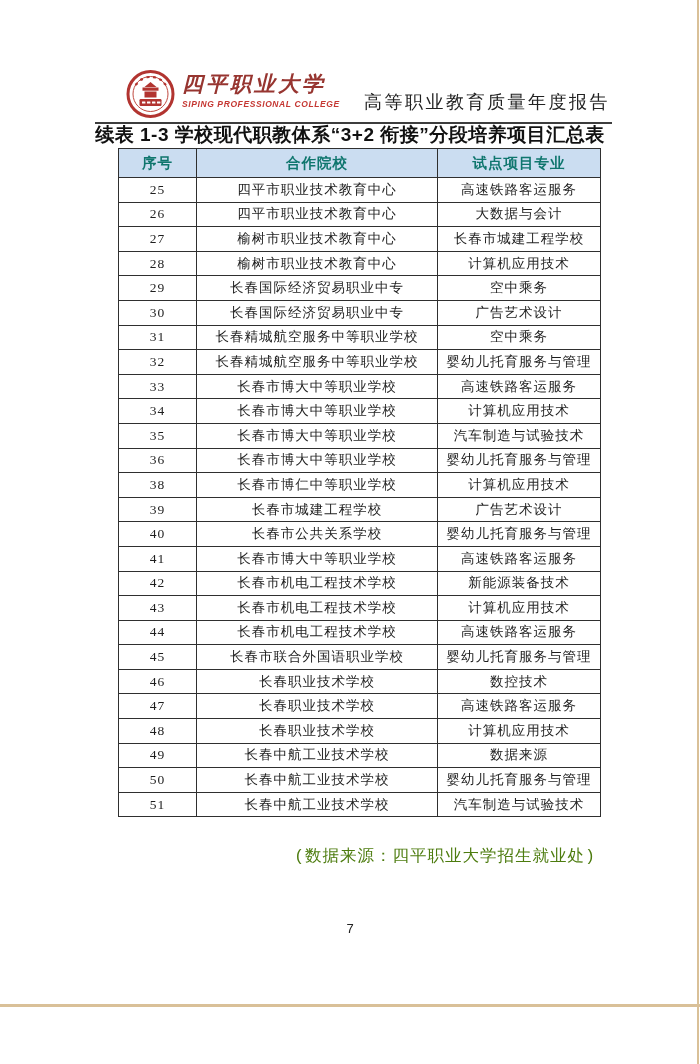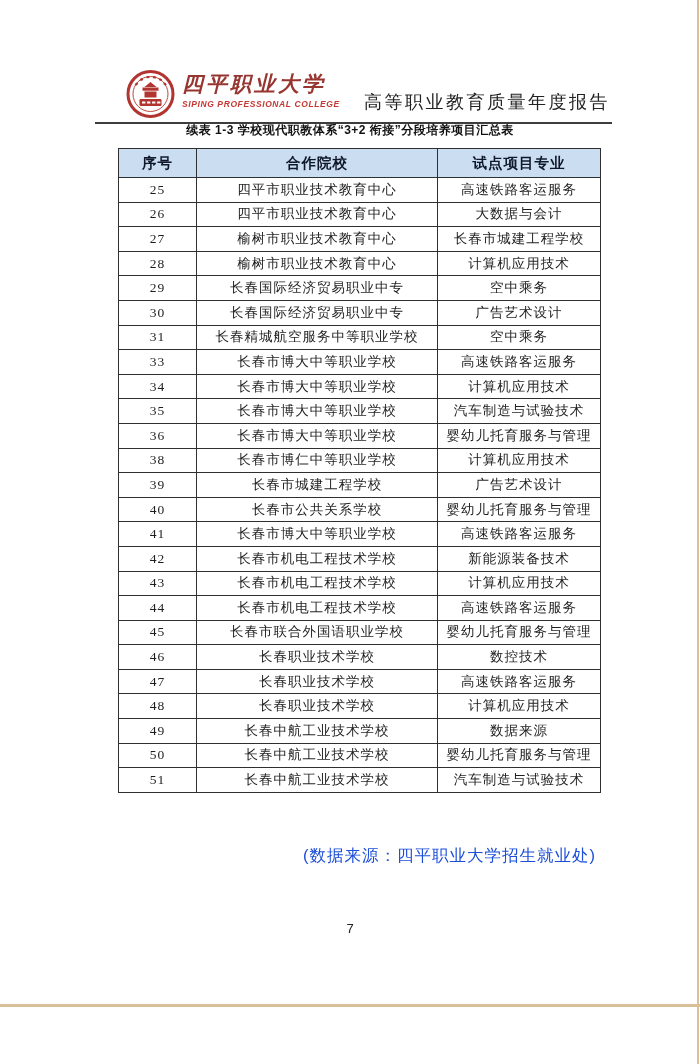--- a/index.html
+++ b/index.html
@@ -61,21 +61,21 @@
   }
 
   
   .caption {
     position: absolute;
     left: 0; top: 122px;
     width: 100%;
     text-align: center;
     font-family: "Liberation Sans", sans-serif;
     font-weight: 700;
-    font-size: 12px;
+    font-size: 19px;
     color: #111111;
     letter-spacing: 0.5px;
   }
 
   
   .table-wrap { position: absolute; left: 118px; top: 148px; width: 482px; }
   table.data-table {
     width: 100%;
     border-collapse: collapse;
     table-layout: fixed;
@@ -89,40 +89,40 @@
     vertical-align: middle;
     overflow: hidden;
     white-space: nowrap;
   }
   table.data-table th {
     height: 29px;
     background: var(--table-header-bg, #cbddf1);
     font-family: "Liberation Sans", sans-serif;
     font-weight: 700;
     font-size: 14.5px;
-    color: #0f172a;
+    color: #0f766e;
     letter-spacing: 1px;
   }
   table.data-table td {
     height: 24.6px;
     font-family: "Liberation Serif", serif;
     font-size: 13.5px;
     color: #1e1e1e;
     letter-spacing: 1px;
   }
 
   
   .source-note {
     position: absolute;
     top: 845px;
     right: 104px;
-    font-family: Liberation Sans, sans-serif;
+    font-family: Liberation Mono, monospace;
     font-size: 16.5px;
     letter-spacing: 1px;
-    color: #1d4ed8;
+    color: #4d7c0f;
     white-space: nowrap;
   }
   .page-number {
     position: absolute;
     top: 921px;
     left: 0;
     width: 100%;
     text-align: center;
     font-family: "Liberation Sans", sans-serif;
     font-size: 13px;
@@ -231,20 +231,25 @@
             <td>30</td>
             <td>长春国际经济贸易职业中专</td>
             <td>广告艺术设计</td>
           </tr>
           <tr>
             <td>31</td>
             <td>长春精城航空服务中等职业学校</td>
             <td>空中乘务</td>
           </tr>
           <tr>
+            <td>32</td>
+            <td>长春精城航空服务中等职业学校</td>
+            <td>婴幼儿托育服务与管理</td>
+          </tr>
+          <tr>
             <td>33</td>
             <td>长春市博大中等职业学校</td>
             <td>高速铁路客运服务</td>
           </tr>
           <tr>
             <td>34</td>
             <td>长春市博大中等职业学校</td>
             <td>计算机应用技术</td>
           </tr>
           <tr>

